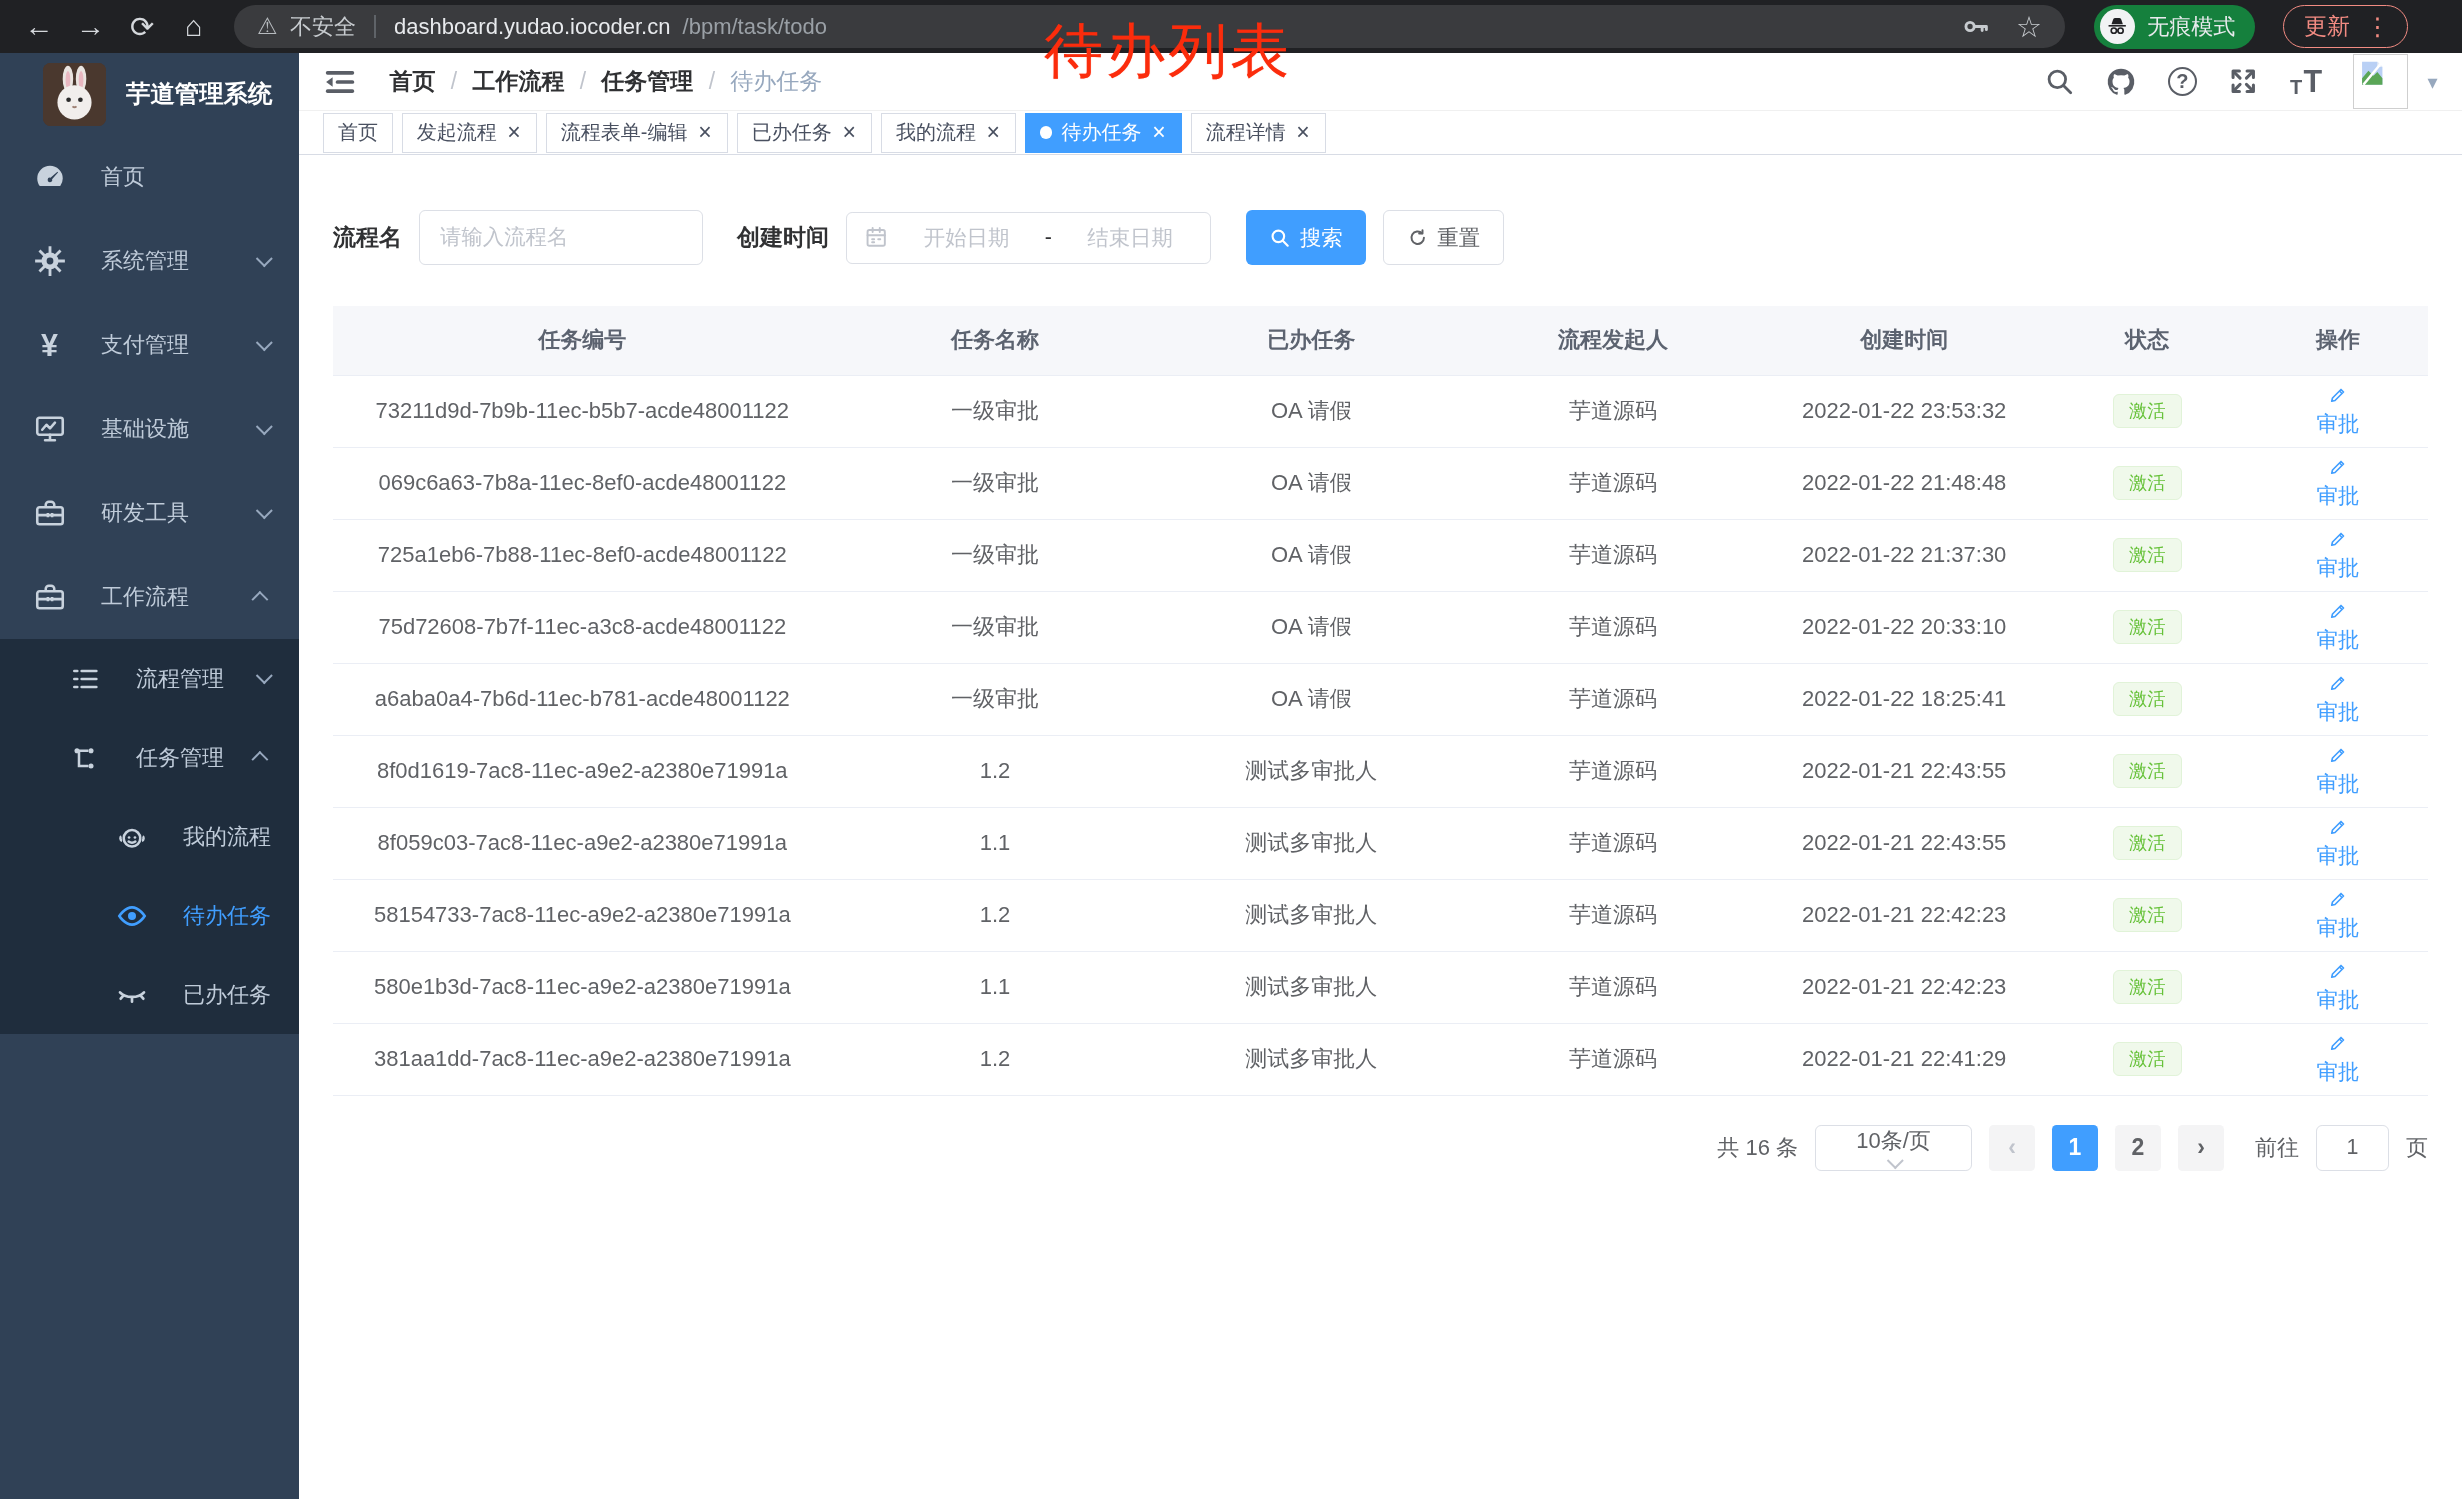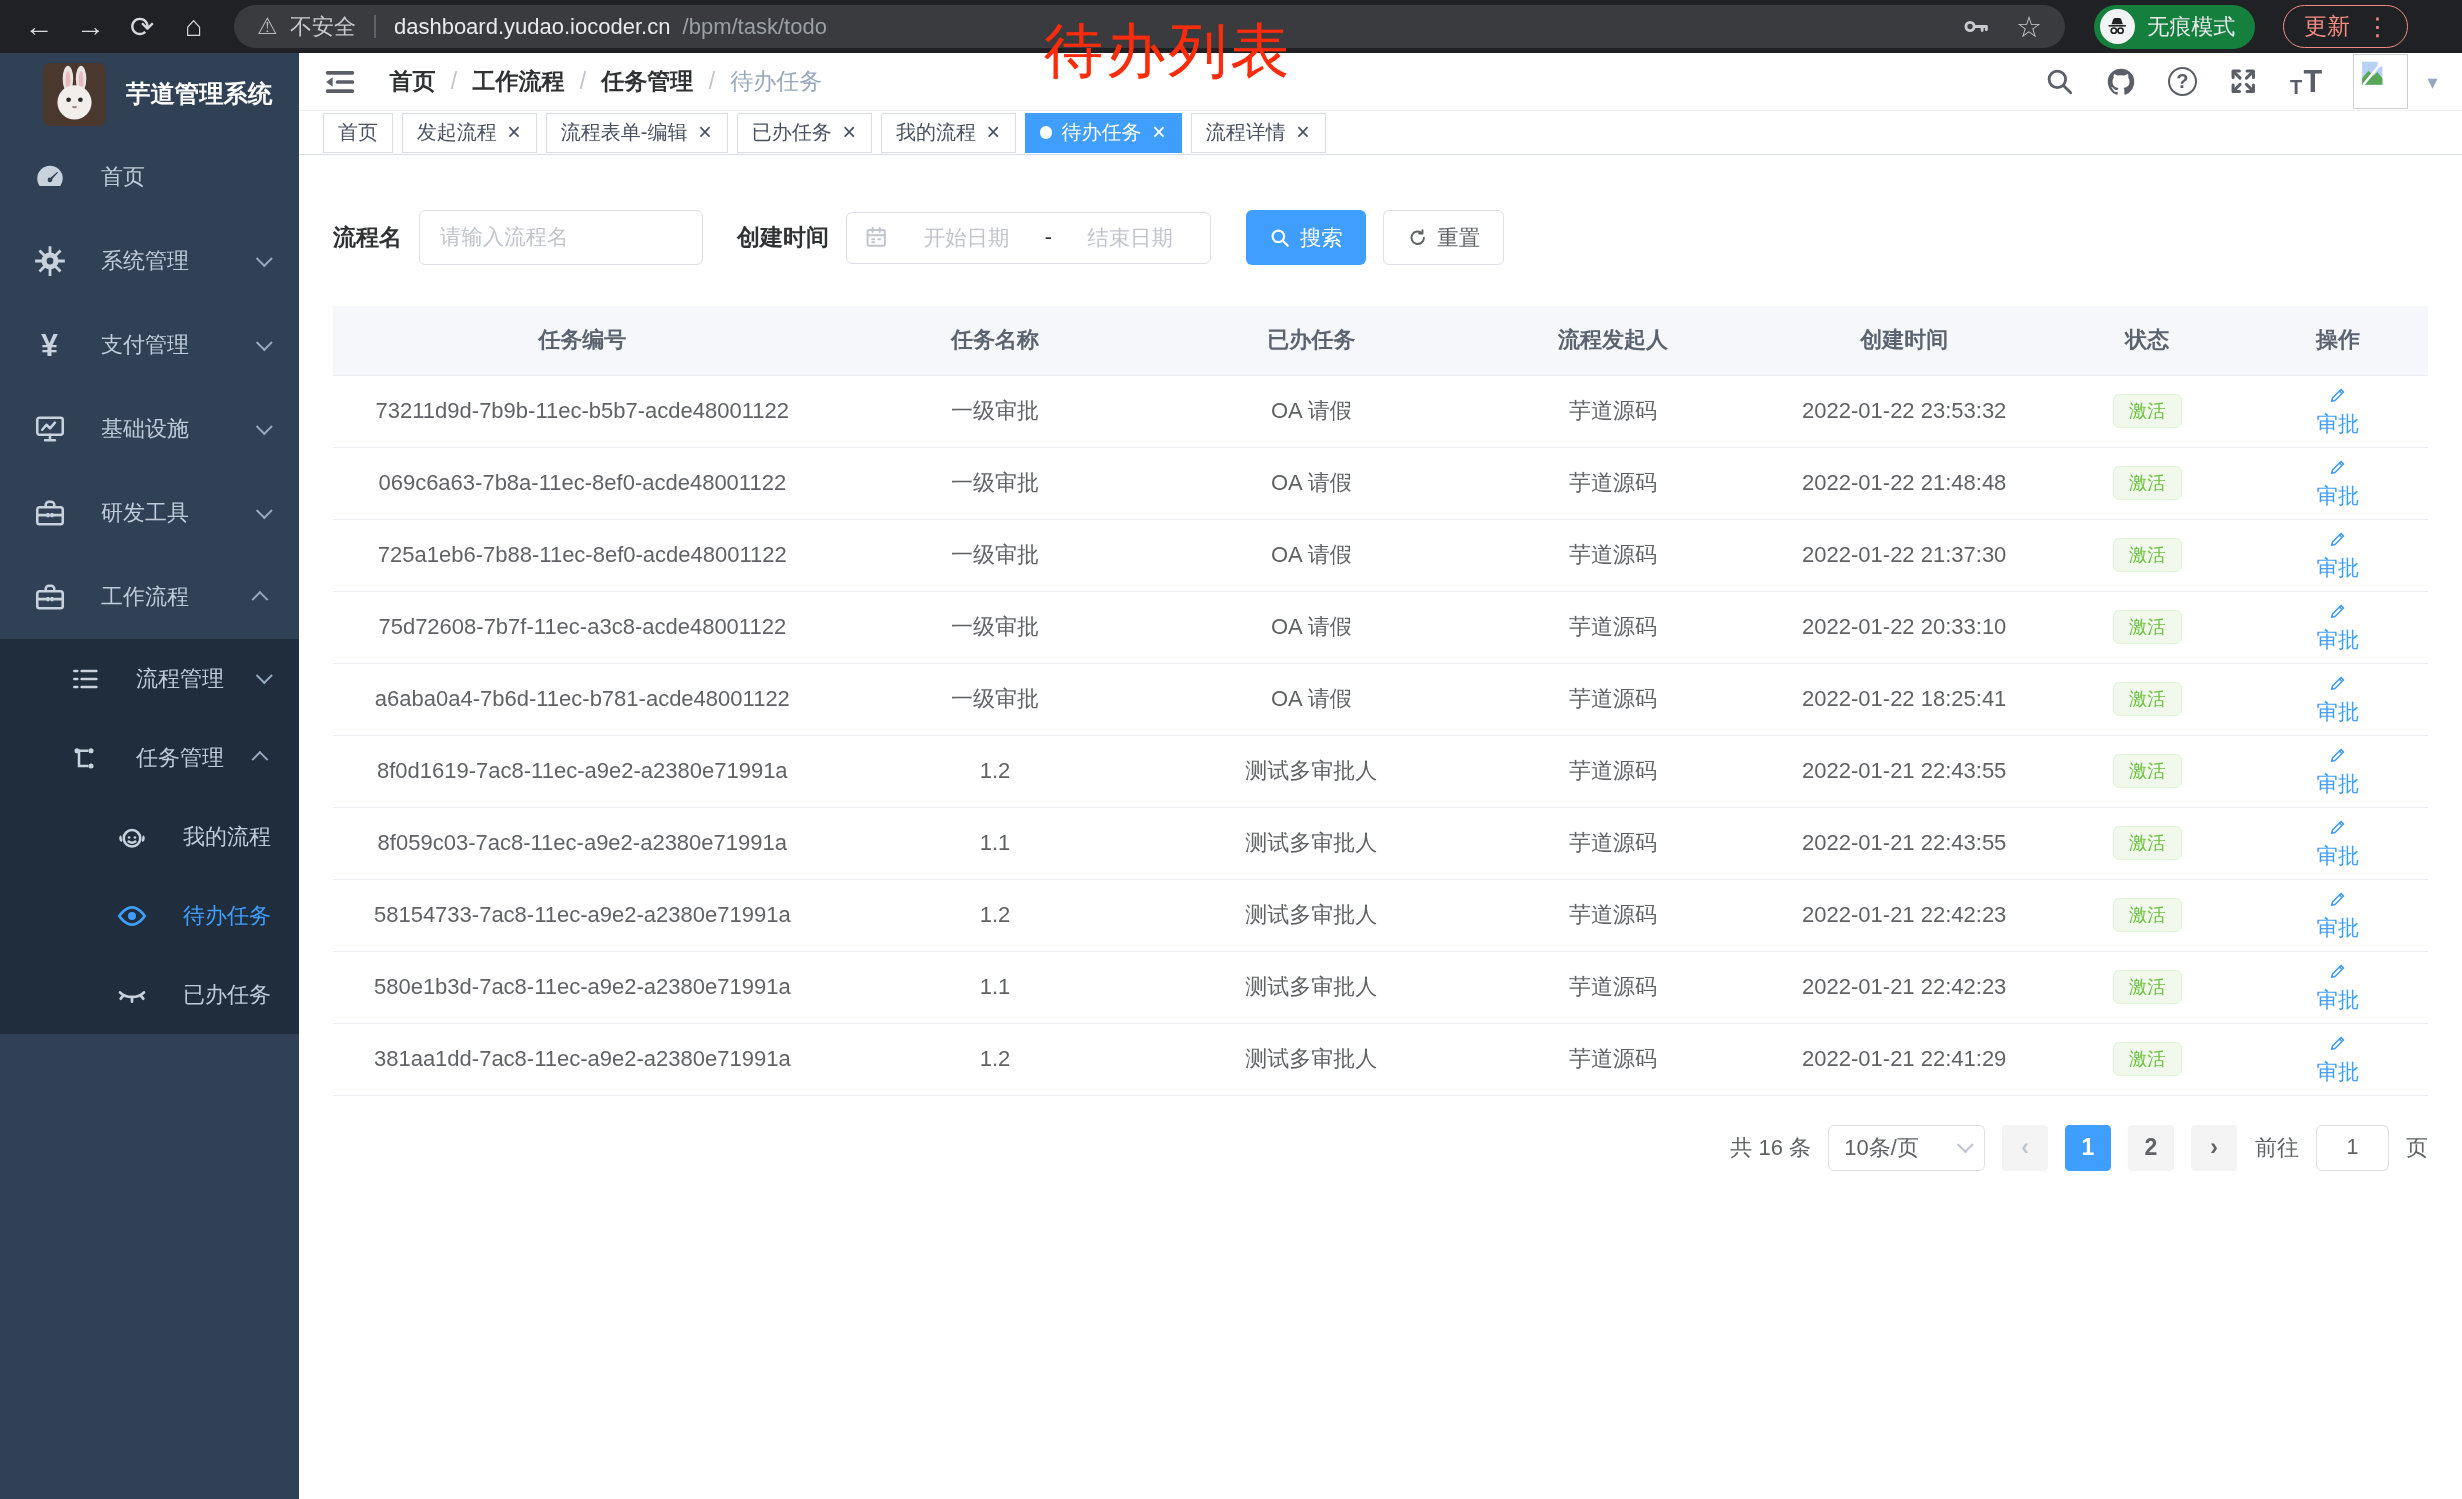--- a/index.html
+++ b/index.html
@@ -160,31 +160,31 @@
   .op-link { color:#409eff; display:inline-flex; align-items:center; gap:4px;
     cursor:pointer; text-decoration:none; font-size:21.4px;flex-direction:column; }
 
   .pager {
     display:flex; align-items:center; justify-content:flex-end; gap:17px;
     margin-top:29px; font-size:22px; color:#606266;
   }
   .psize {
     width:157px; height:46px; border:1.5px solid #dcdfe6; border-radius:6.1px;
     display:flex; align-items:center; justify-content:space-between;
-    padding:0 15.3px; color:#606266; cursor:pointer;
+    padding:0 15.3px; color:#606266; cursor:pointer;flex-direction:column;
   }
   .psize .chev { border-color:#c0c4cc; margin-left:0; }
   .pbtn {
     min-width:46px; height:46px; background:#f4f4f5; color:#606266;
     display:flex; align-items:center; justify-content:center; border-radius:4.6px;
     font-weight:700; cursor:pointer; padding:0 6.1px; font-size:23px;
   }
   .pbtn.disabled { color:#c0c4cc; cursor:default; }
   .pbtn.active { background:#409eff; color:#fff; }
-  .goto-label { margin-left:1px; }
+  .goto-label { margin-left:14px; }
   .goto-input {
     width:73px; height:46px; border:1.5px solid #dcdfe6; border-radius:6.1px;
     text-align:center; font-size:21.4px; color:#606266; outline:none;
     font-family:"Liberation Sans", sans-serif;
   }
 </style>
 </head>
 <body>
 
 <div class="chrome">

